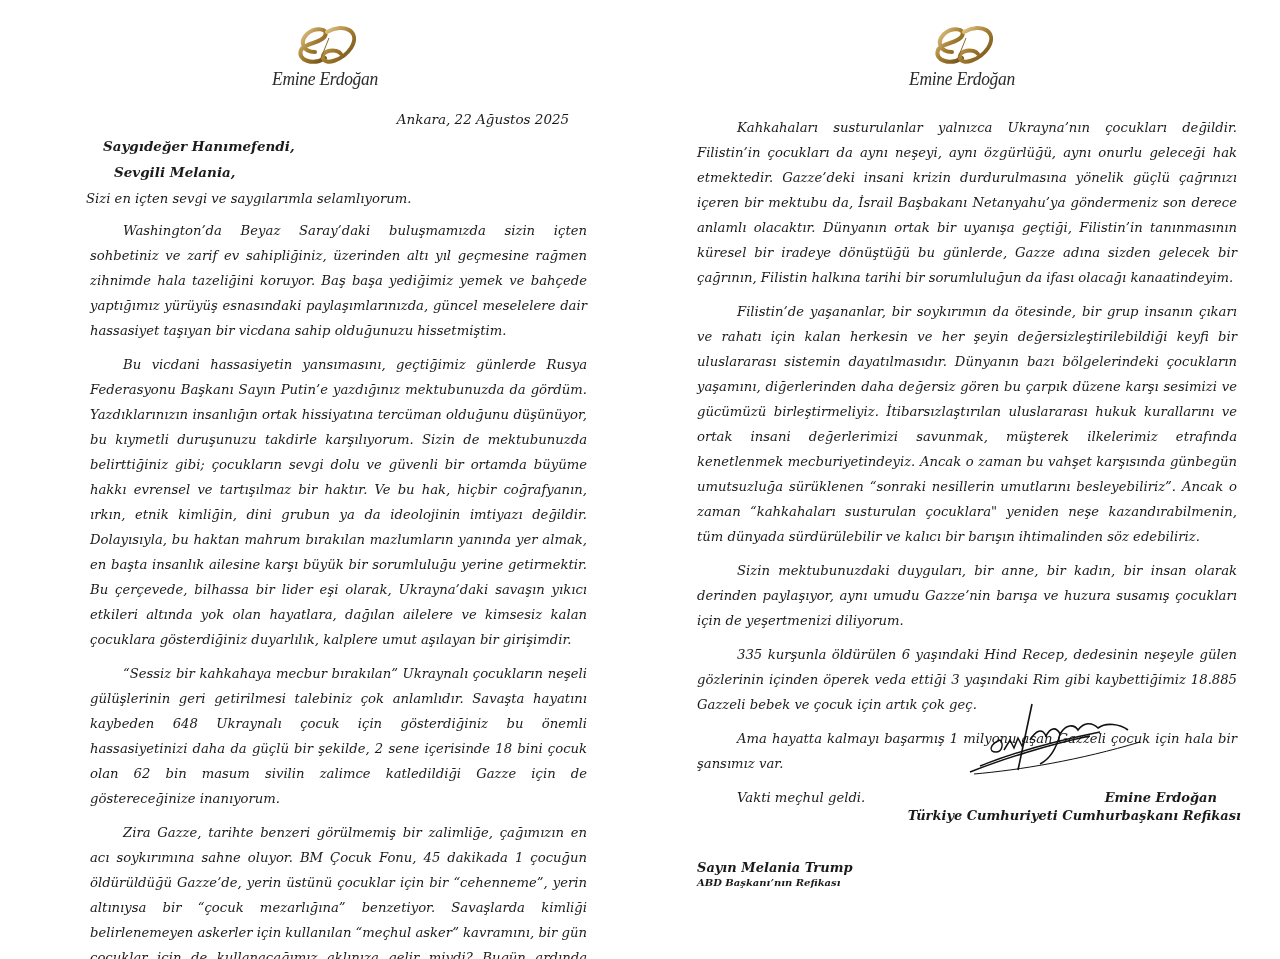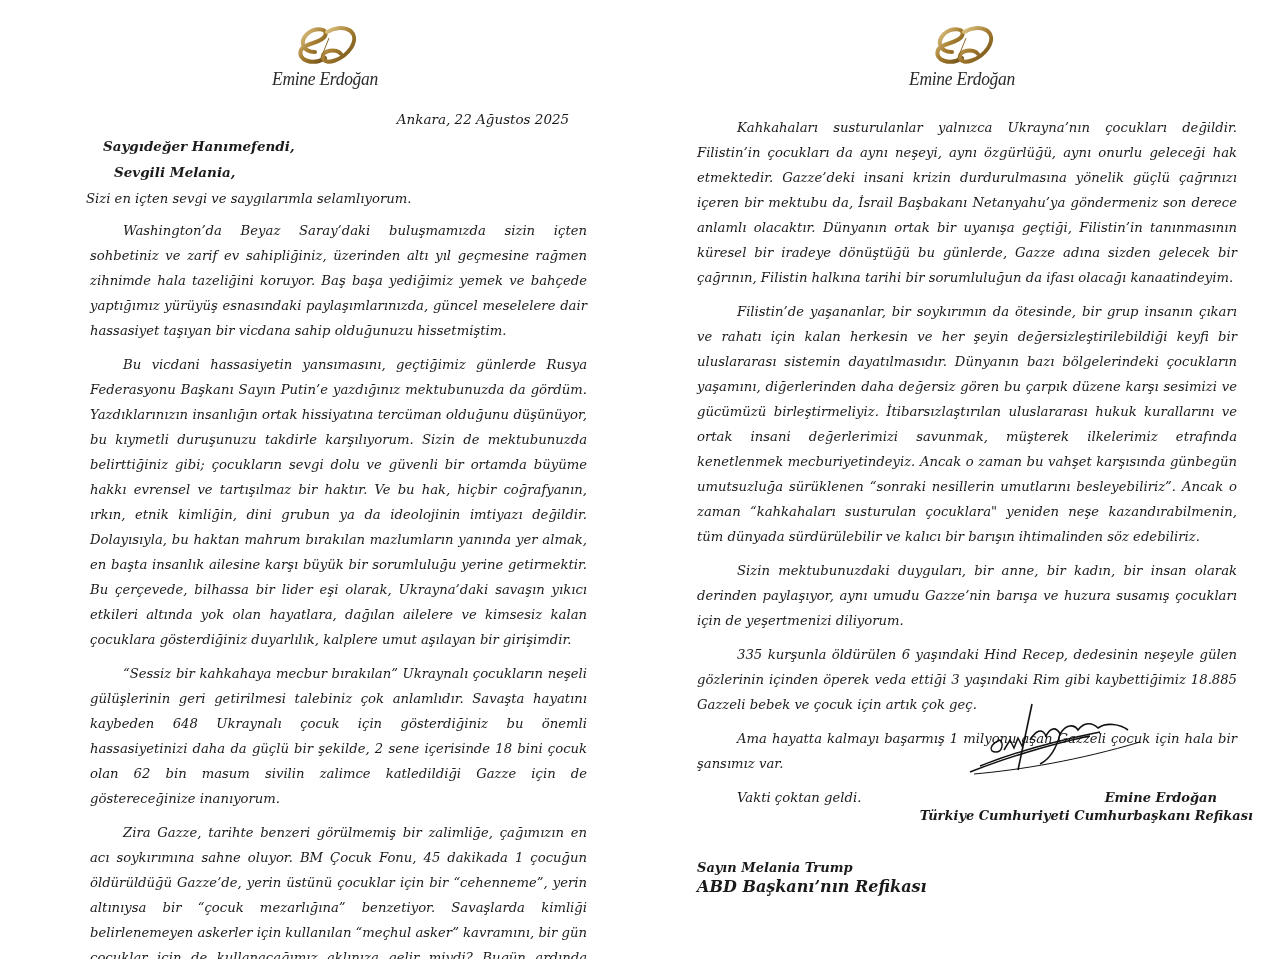--- a/index.html
+++ b/index.html
@@ -22,23 +22,23 @@
   #salutation1 { position:absolute; left:103px; top:138px; font-weight:bold; font-style:italic; font-size:13.5px; }
   #salutation2 { position:absolute; left:114px; top:164px; font-weight:bold; font-style:italic; font-size:13.5px; }
   #greeting { position:absolute; left:86px; top:191px; font-style:italic; font-size:13.2px; }
 
   #left-body { left:90px; top:218px; width:497px; }
   #right-body { left:57px; top:115px; width:540px; }
   #right-body p { text-indent:40px; }
 
   #signature { position:absolute; left:320px; top:700px; width:200px; height:80px; }
   #sig-name { position:absolute; left:240px; top:790px; width:337px; text-align:right; font-weight:bold; font-style:italic; font-size:13px; }
-  #sig-title { position:absolute; left:216px; top:808px; width:397px; text-align:right; font-weight:bold; font-style:italic; font-size:13px; }
+  #sig-title { position:absolute; left:204px; top:808px; width:397px; text-align:right; font-weight:bold; font-style:italic; font-size:13px; }
   #recipient-name { position:absolute; left:57px; top:860px; font-weight:bold; font-style:italic; font-size:13px; }
-  #recipient-title { position:absolute; left:57px; top:877px; font-weight:bold; font-style:italic; font-size:16px;text-align:right; }
+  #recipient-title { position:absolute; left:57px; top:877px; font-weight:bold; font-style:italic; font-size:10px;text-align:right; }
 </style>
 </head>
 <body>
 
 <div class="page" id="page-left">
   <div class="logo" style="left:255px; top:22px;">
     <svg width="80" height="48" viewBox="0 0 80 48">
       <defs>
         <linearGradient id="gold1" x1="0" y1="0" x2="1" y2="1">
           <stop offset="0" stop-color="#e7cf92"></stop>
@@ -82,21 +82,21 @@
     </svg>
     <div class="logo-name">Emine Erdoğan</div>
   </div>
 
   <div class="txt" id="right-body">
     <p>Kahkahaları susturulanlar yalnızca Ukrayna’nın çocukları değildir. Filistin’in çocukları da aynı neşeyi, aynı özgürlüğü, aynı onurlu geleceği hak etmektedir. Gazze’deki insani krizin durdurulmasına yönelik güçlü çağrınızı içeren bir mektubu da, İsrail Başbakanı Netanyahu’ya göndermeniz son derece anlamlı olacaktır. Dünyanın ortak bir uyanışa geçtiği, Filistin’in tanınmasının küresel bir iradeye dönüştüğü bu günlerde, Gazze adına sizden gelecek bir çağrının, Filistin halkına tarihi bir sorumluluğun da ifası olacağı kanaatindeyim.</p>
     <p>Filistin’de yaşananlar, bir soykırımın da ötesinde, bir grup insanın çıkarı ve rahatı için kalan herkesin ve her şeyin değersizleştirilebildiği keyfi bir uluslararası sistemin dayatılmasıdır. Dünyanın bazı bölgelerindeki çocukların yaşamını, diğerlerinden daha değersiz gören bu çarpık düzene karşı sesimizi ve gücümüzü birleştirmeliyiz. İtibarsızlaştırılan uluslararası hukuk kurallarını ve ortak insani değerlerimizi savunmak, müşterek ilkelerimiz etrafında kenetlenmek mecburiyetindeyiz. Ancak o zaman bu vahşet karşısında günbegün umutsuzluğa sürüklenen “sonraki nesillerin umutlarını besleyebiliriz”. Ancak o zaman “kahkahaları susturulan çocuklara" yeniden neşe kazandırabilmenin, tüm dünyada sürdürülebilir ve kalıcı bir barışın ihtimalinden söz edebiliriz.</p>
     <p>Sizin mektubunuzdaki duyguları, bir anne, bir kadın, bir insan olarak derinden paylaşıyor, aynı umudu Gazze’nin barışa ve huzura susamış çocukları için de yeşertmenizi diliyorum.</p>
     <p>335 kurşunla öldürülen 6 yaşındaki Hind Recep, dedesinin neşeyle gülen gözlerinin içinden öperek veda ettiği 3 yaşındaki Rim gibi kaybettiğimiz 18.885 Gazzeli bebek ve çocuk için artık çok geç.</p>
     <p>Ama hayatta kalmayı başarmış 1 milyonu aşan Gazzeli çocuk için hala bir şansımız var.</p>
-    <p>Vakti çoktan geldi.</p>
+    <p>Vakti meçhul geldi.</p>
   </div>
 
   <svg id="signature" viewBox="0 0 200 80">
     <path d="M10 72 C40 60 90 44 130 36 M20 66 C60 50 100 40 140 32" fill="none" stroke="#111" stroke-width="1.4"></path>
     <path d="M40 40 C30 44 28 52 36 52 C42 52 44 44 40 40 Z" fill="none" stroke="#111" stroke-width="1.4"></path>
     <path d="M44 50 L50 40 L54 48 L58 38 L62 46 L66 36" fill="none" stroke="#111" stroke-width="1.5"></path>
     <path d="M72 4 L58 70" fill="none" stroke="#111" stroke-width="1.6"></path>
     <path d="M70 40 C76 30 82 28 86 36 C90 28 96 26 100 34 C106 24 114 24 118 30 C124 22 132 22 138 28 C146 22 160 24 168 30" fill="none" stroke="#111" stroke-width="1.6"></path>
     <path d="M100 34 C96 50 88 60 80 64" fill="none" stroke="#111" stroke-width="1.4"></path>
     <path d="M14 74 C60 70 120 60 180 42" fill="none" stroke="#111" stroke-width="1"></path>

